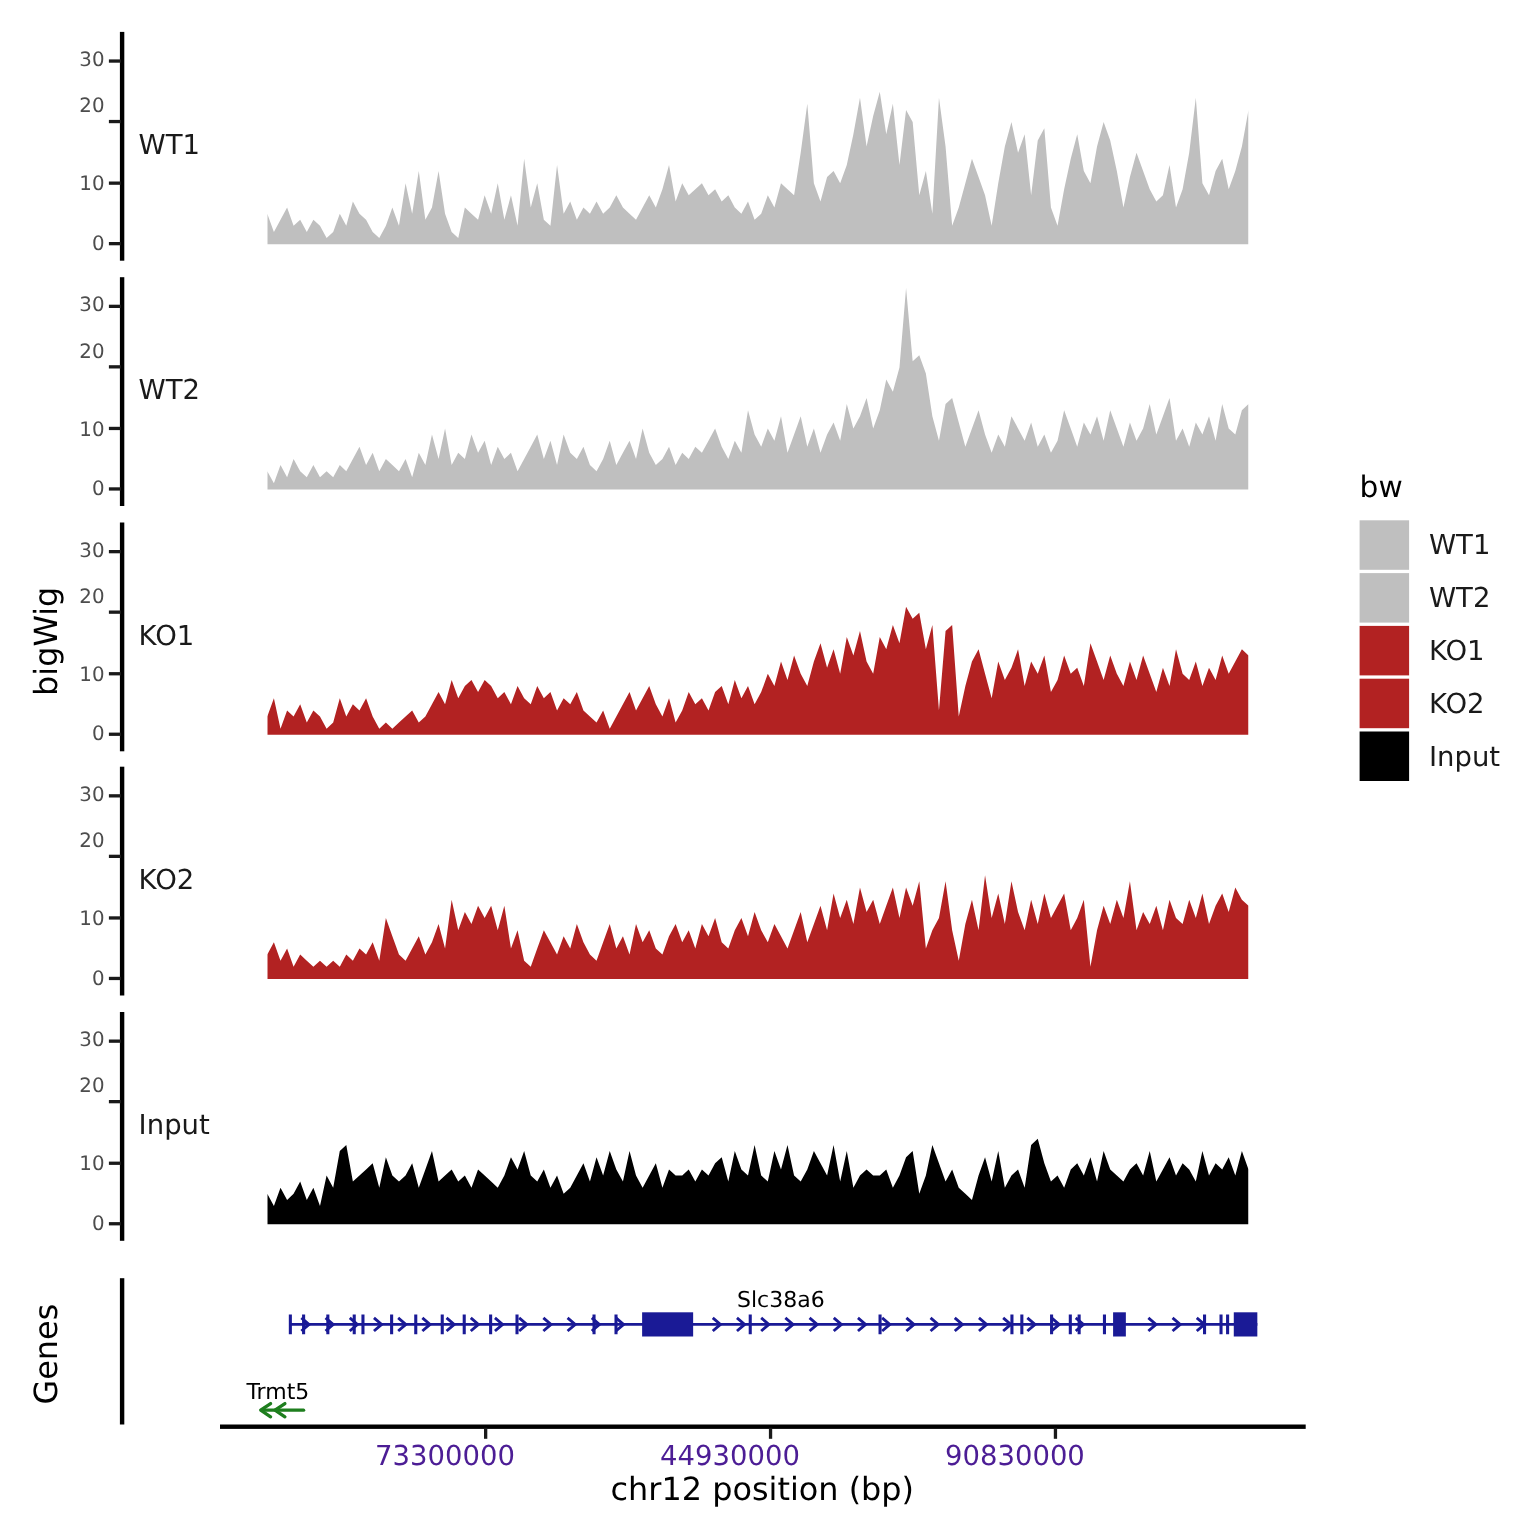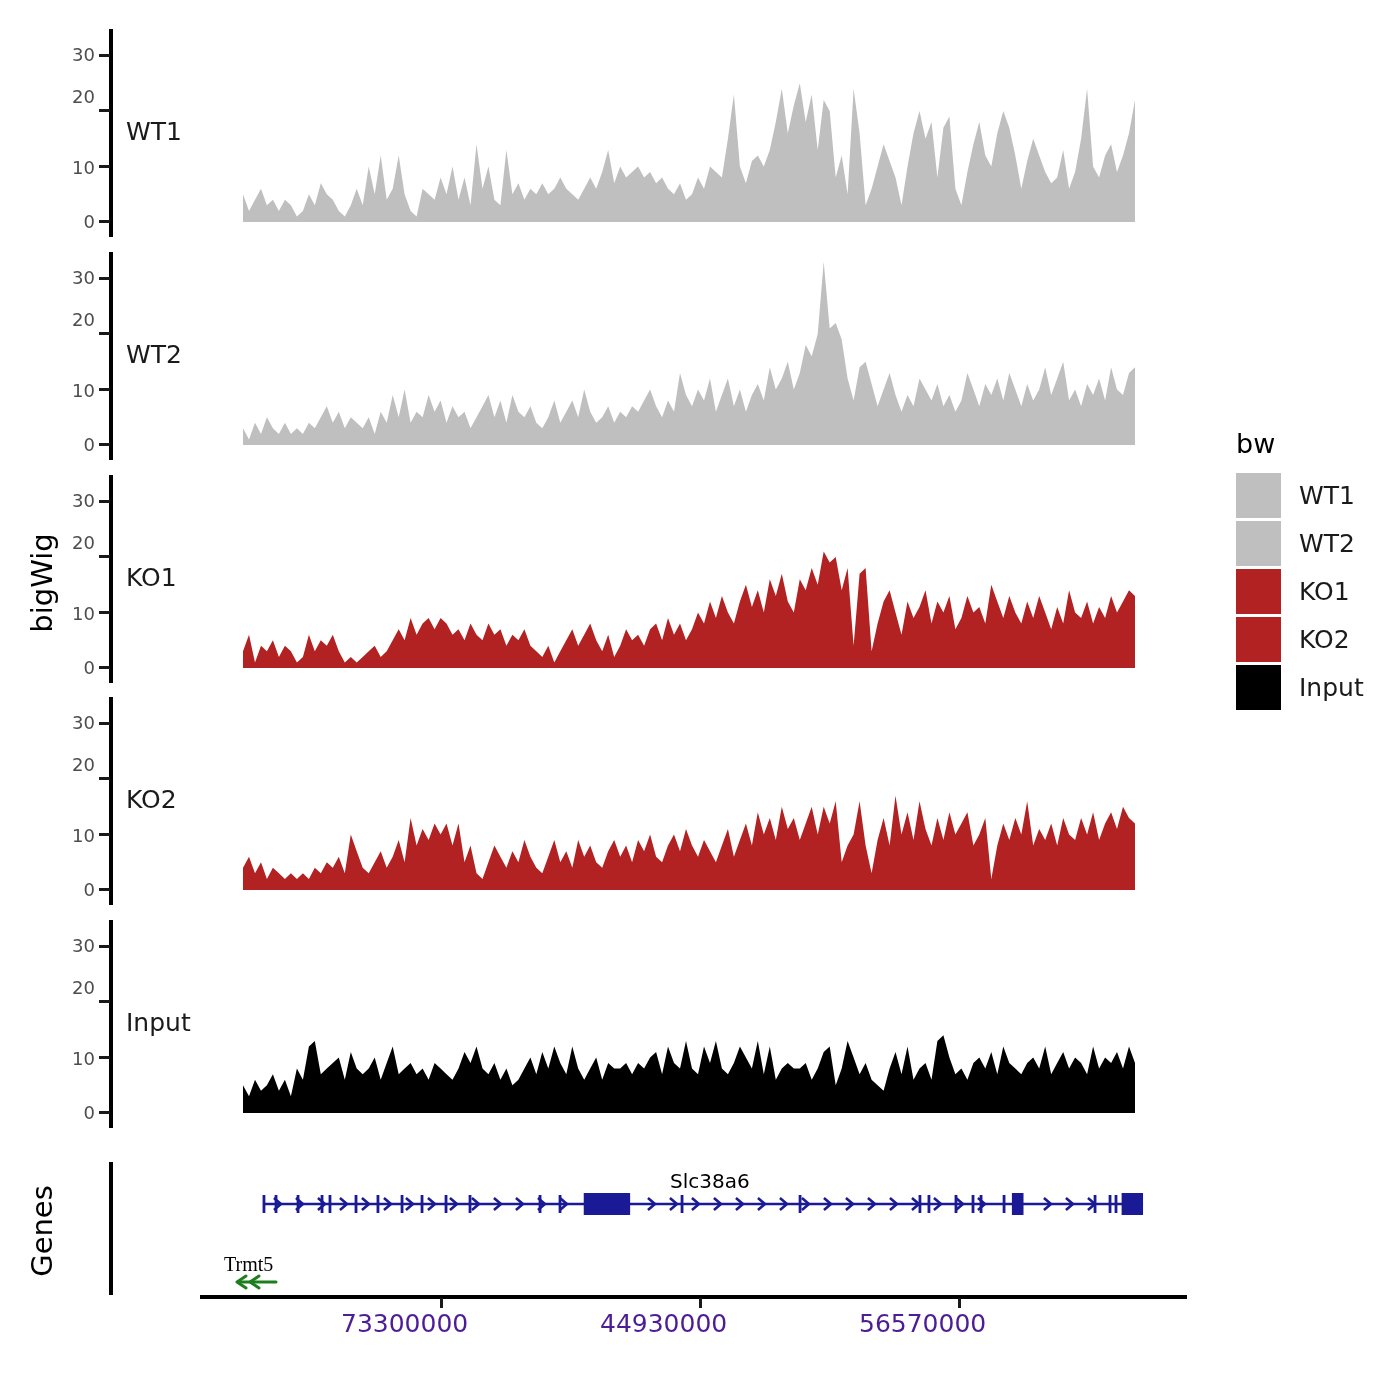--- a/index.html
+++ b/index.html
@@ -178,35 +178,36 @@
         <line x1="730.0128" y1="5" x2="730.0128" y2="23" stroke="#1a1a96" stroke-width="2.8"></line>
         <line x1="738.0408" y1="5" x2="738.0408" y2="23" stroke="#1a1a96" stroke-width="2.8"></line>
         <line x1="761.0544" y1="5" x2="761.0544" y2="23" stroke="#1a1a96" stroke-width="2.8"></line>
         <line x1="852.0384" y1="5" x2="852.0384" y2="23" stroke="#1a1a96" stroke-width="2.8"></line>
         <line x1="867.024" y1="5" x2="867.024" y2="23" stroke="#1a1a96" stroke-width="2.8"></line>
         <line x1="873.0004" y1="5" x2="873.0004" y2="23" stroke="#1a1a96" stroke-width="2.8"></line>
         <rect x="340.744" y="3" width="46.38399999999996" height="22" fill="#1a1a96"></rect>
         <rect x="768.904" y="3" width="11.596000000000004" height="22" fill="#1a1a96"></rect>
         <rect x="878.62" y="3" width="21.4079999999999" height="22" fill="#1a1a96"></rect>
       </svg>
-    <div class="gene-label" style="left:224px;top:91px;font-family:Liberation Serif, serif;">Trmt5</div>
+    <div class="gene-label" style="left:224px;top:91px;">Trmt5</div>
     <svg style="position:absolute;left:230px;top:112px;" width="52" height="17">
         <line x1="8" y1="8" x2="46" y2="8" stroke="#1e7e1e" stroke-width="3" stroke-linecap="round"></line>
         <polyline points="16,2 7,8 16,14" fill="none" stroke="#1e7e1e" stroke-width="3" stroke-linecap="round" stroke-linejoin="round"></polyline>
         <polyline points="29,2 20,8 29,14" fill="none" stroke="#1e7e1e" stroke-width="3" stroke-linecap="round" stroke-linejoin="round"></polyline>
       </svg>
   </div>
 
   <div id="xaxis-line"></div>
   <div class="xtick" style="left:440px"></div>
   <div class="xtick" style="left:699px"></div>
   <div class="xtick" style="left:958px"></div>
   <div class="xtick-label" style="left:341px">73300000</div>
   <div class="xtick-label" style="left:600px">44930000</div>
-  <div class="xtick-label" style="left:859px">56570000</div>
+  <div class="xtick-label" style="left:859px">90830000</div>
+  <div id="xaxis-title">chr12 position (bp)</div>
 
   <div id="legend">
     <div id="legend-title">bw</div>
     <div class="legend-item">
       <div class="swatch" style="background: rgb(191, 191, 191);"></div>
       <span class="legend-label">WT1</span>
     </div>
     <div class="legend-item">
       <div class="swatch" style="background: rgb(191, 191, 191);"></div>
       <span class="legend-label">WT2</span>

